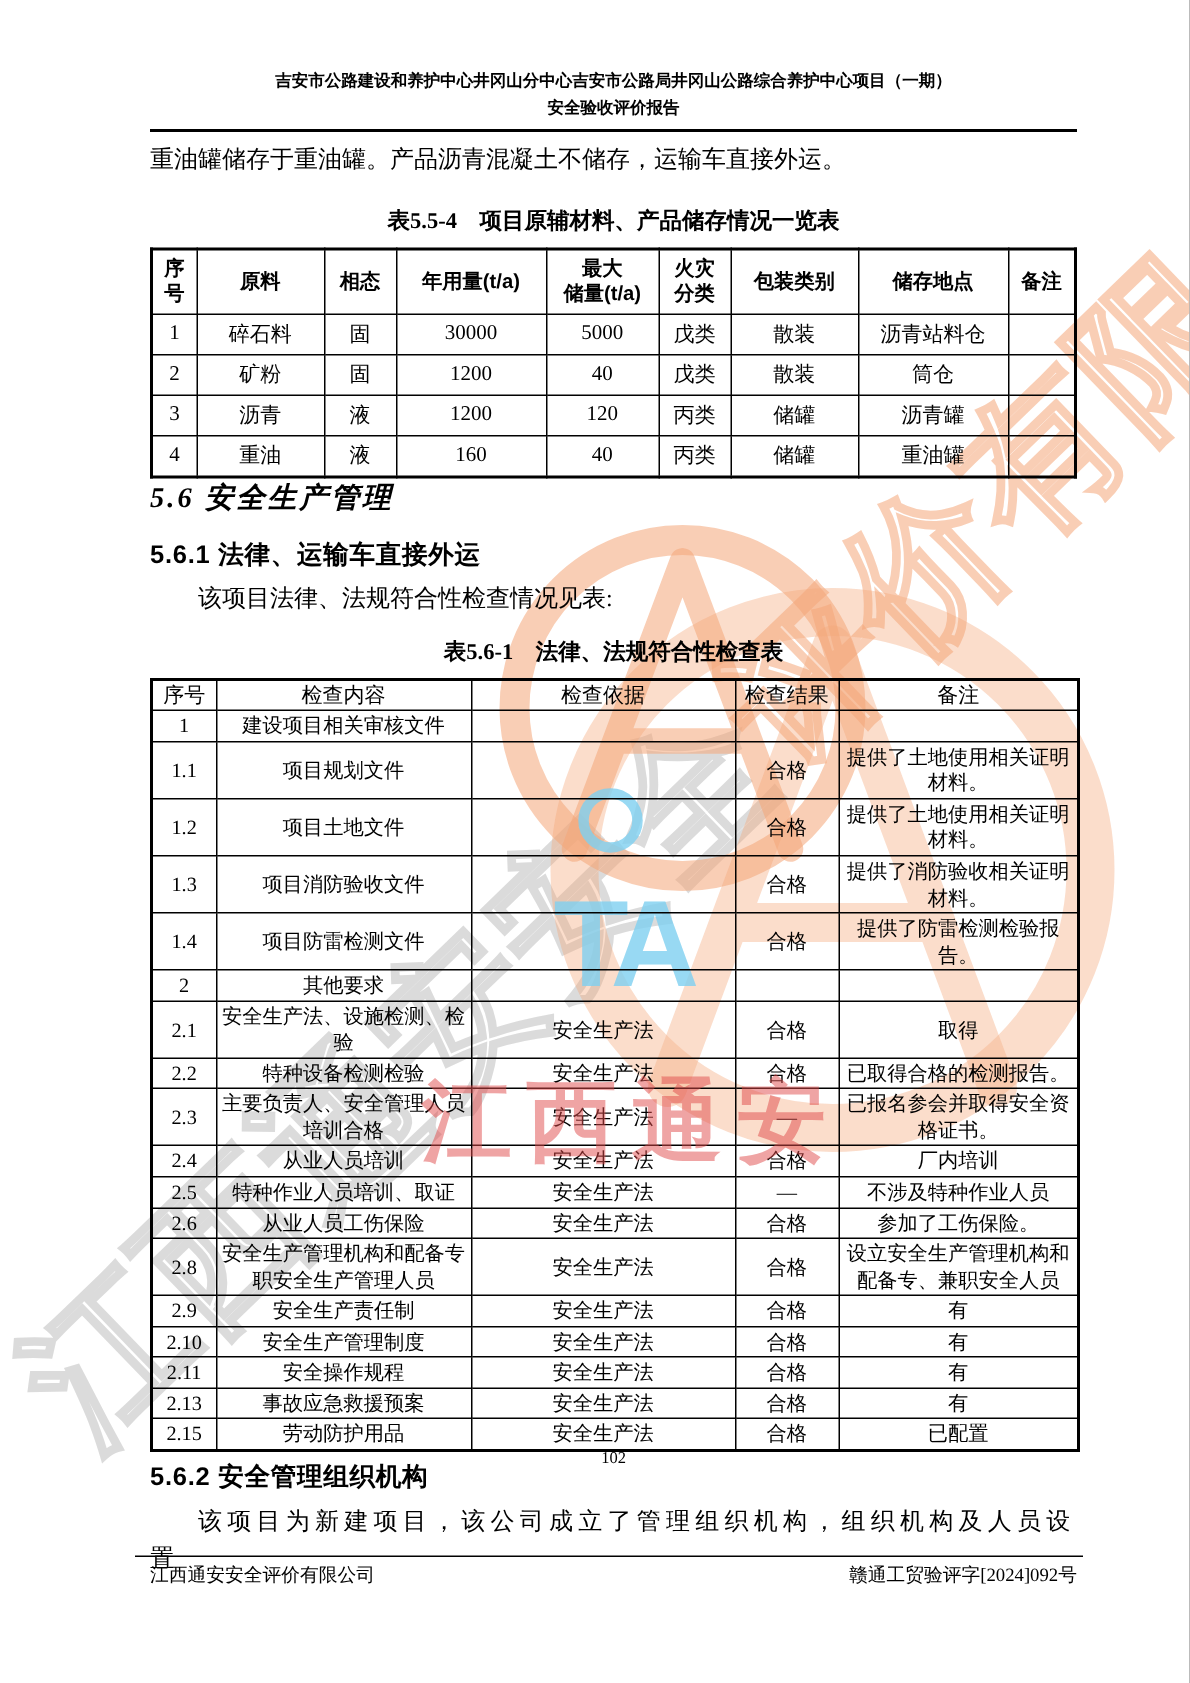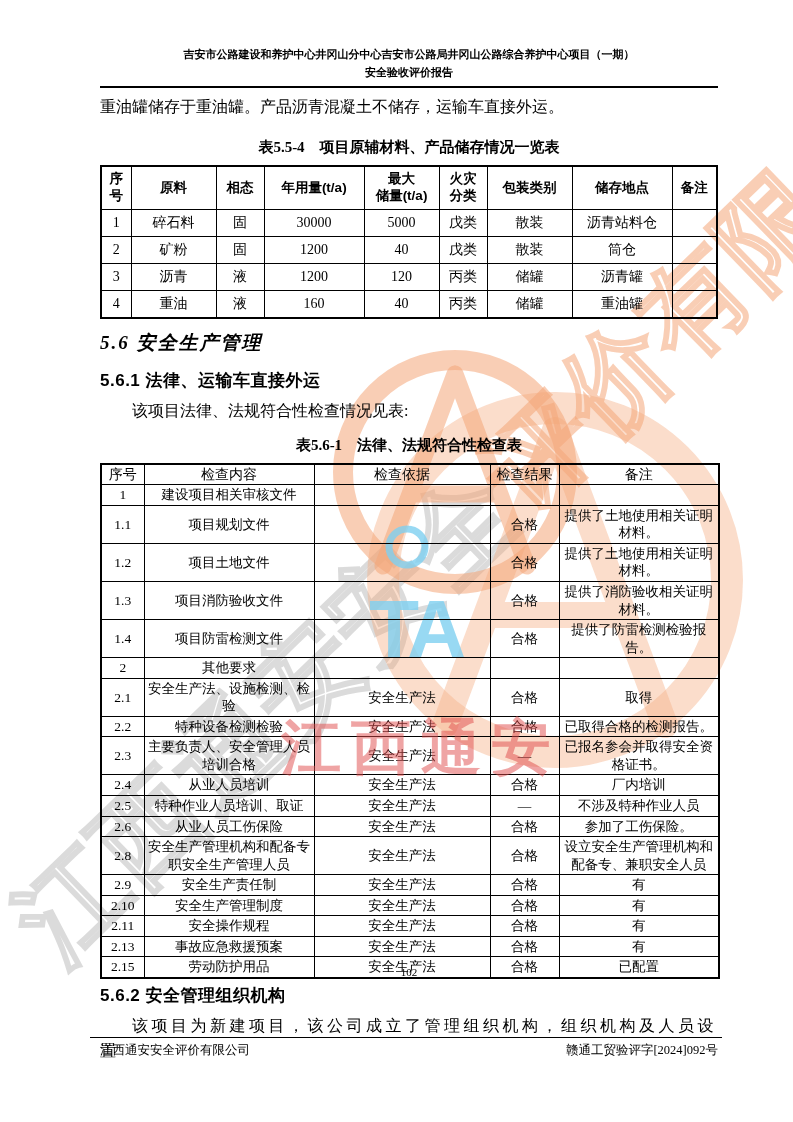--- a/index.html
+++ b/index.html
@@ -54,21 +54,21 @@
   table { border-collapse: collapse; table-layout: fixed; width: 618px; margin-top: 8px; background: transparent; }
   table, th, td { border: 1px solid #000; }
   table { border-width: 2px; }
   th, td { text-align: center; vertical-align: middle; overflow: hidden; }
   
   .t1 th { font-family: "Liberation Sans", sans-serif; font-weight: bold; font-size: 13.5px; white-space: pre-line; height: 44px; line-height: 1.25; }
   .t1 td { font-size: 14px; height: 27px; }
   
   .t2 th { font-weight: normal; font-size: 14px; height: 21px; }
   .t2 td { font-size: 13.5px; line-height: 1.3; padding: 1px 2px; height: 16px; }
-  .h-56 { margin-top: 11px; font-size: 19px; font-weight: bold; font-style: italic; font-family: "Liberation Serif", serif; letter-spacing: 2px; }
+  .h-56 { font-size: 19px; font-weight: bold; font-style: italic; font-family: "Liberation Serif", serif; letter-spacing: 2px; }
   .h-561, .h-562 { margin-top: 13px; font-size: 17px; font-weight: bold; font-family: "Liberation Sans", sans-serif; letter-spacing: 0.5px; }
   .h-562 { margin-top: 5px; }
   .caption2 { margin-top: 12px; }
   
   .page-number { position: absolute; left: 100px; width: 618px; top: 966px; text-align: center; font-size: 11px; z-index: 1; }
   .footer-rule { position: absolute; left: 90px; width: 632px; top: 1037px; border-top: 1.5px solid #000; z-index: 1; }
   .footer-row { position: absolute; left: 100px; width: 618px; top: 1042px; font-size: 12.5px; z-index: 1; display: flex; justify-content: space-between; }
 </style>
 </head>
 <body>

